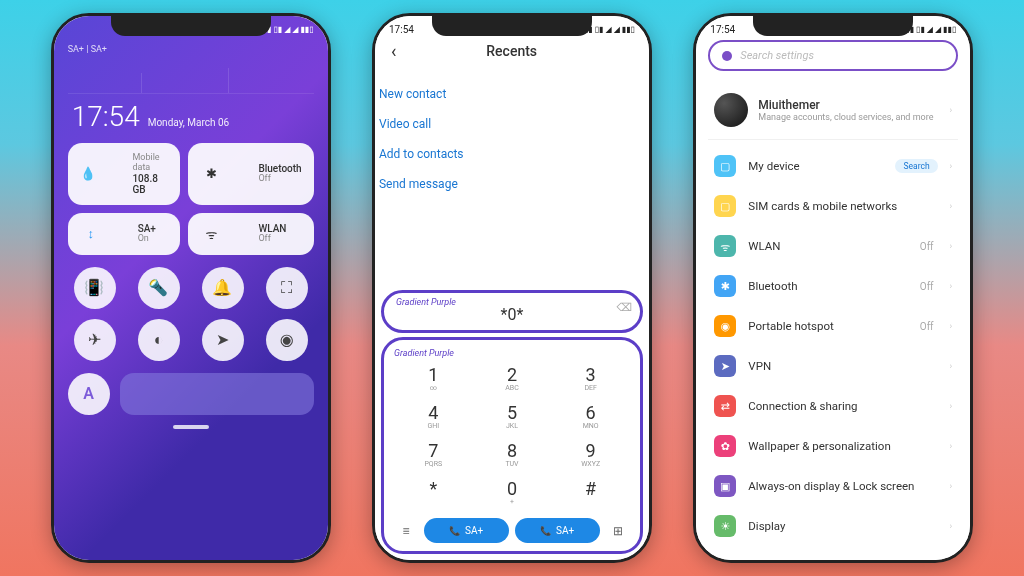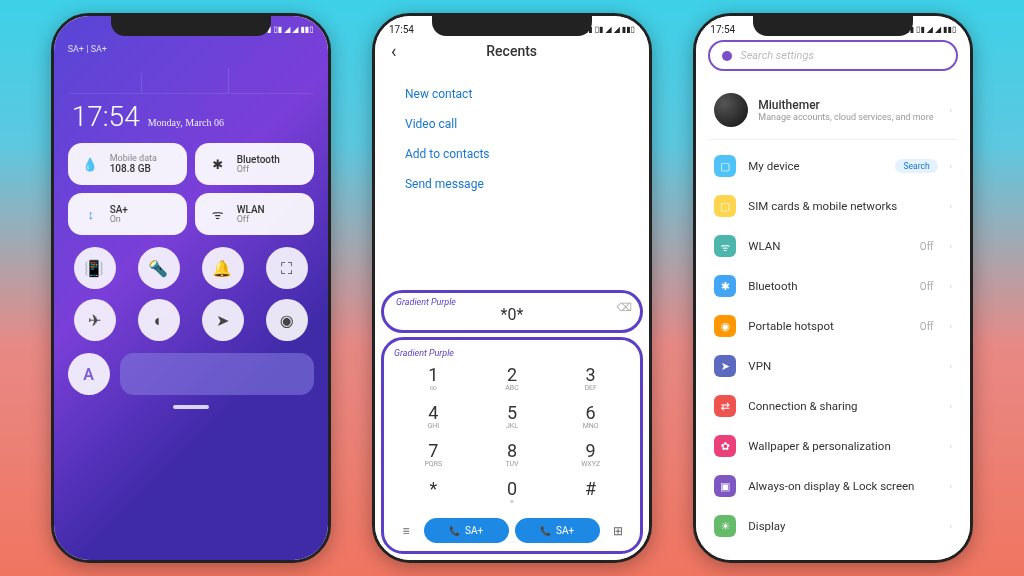--- a/index.html
+++ b/index.html
@@ -13,45 +13,45 @@
 .status-bar.dark { color:#222; }
 .status-right { display:flex; gap:3px; align-items:center; }
 .status-right span { font-size:8px; }
 
 
 .p1-bg { position:absolute; inset:0; background: linear-gradient(135deg, #5846d6 0%, #7a3fd8 40%, #3f2aa8 70%); }
 .p1-content { position:relative; padding:28px 14px 14px; color:#fff; z-index:2; }
 .p1-sim { font-size:9px; color:rgba(255,255,255,0.8); }
 .p1-time-row { display:flex; align-items:baseline; gap:8px; margin-bottom:10px; padding:0 4px; }
 .p1-time { font-size:28px; font-weight:300; }
-.p1-date { font-size:10px; opacity:0.9;font-family:Liberation Serif, serif; }
+.p1-date { font-size:10px; opacity:0.9; }
 .p1-chart { margin-bottom:6px; opacity:0.3; height:40px; border-bottom:1px solid rgba(255,255,255,0.3); position:relative; }
 .p1-chart::before, .p1-chart::after { content:''; position:absolute; bottom:0; width:1px; background:rgba(255,255,255,0.4); }
 .p1-chart::before { left:30%; height:20px; }
 .p1-chart::after { left:65%; height:25px; }
 .p1-tiles { display:grid; grid-template-columns:1fr 1fr; gap:8px; margin-bottom:12px; }
 .tile { background:rgba(255,255,255,0.92); border-radius:14px; padding:10px 12px; display:flex; align-items:center; gap:8px; color:#333; }
 .tile-icon { width:22px; height:22px; display:flex; align-items:center; justify-content:center; font-size:13px; }
 .tile-icon.blue { color:#2196f3; }
-.tile-txt { display:flex; flex-direction:column; line-height:1.1; }
+.tile-txt { display:flex; flex-direction:column; line-height:1.1;margin-left:28px; }
 .tile-title { font-size:10px; font-weight:500; }
 .tile-sub { font-size:9px; color:#888; }
 .p1-icons { display:grid; grid-template-columns:repeat(4,1fr); gap:10px; margin-bottom:12px; }
 .ico-btn { width:42px; height:42px; border-radius:50%; background:rgba(255,255,255,0.88); display:flex; align-items:center; justify-content:center; font-size:16px; color:#444; margin:0 auto; }
 .p1-bottom { display:flex; gap:10px; align-items:center; margin-bottom:10px; }
 .p1-a { width:42px; height:42px; border-radius:50%; background:rgba(255,255,255,0.88); display:flex; align-items:center; justify-content:center; color:#7c5bd9; font-weight:600; }
 .p1-slider { flex:1; height:42px; background:rgba(130,120,220,0.6); border-radius:14px; }
 .p1-handle { width:36px; height:4px; background:rgba(255,255,255,0.8); border-radius:2px; margin:10px auto 0; }
 
 
 .p2-content { position:relative; padding:24px 0 0; height:100%; background:#fff; z-index:2; display:flex; flex-direction:column; }
 .p2-head { display:flex; align-items:center; gap:12px; padding:0 16px 8px; }
 .p2-back { font-size:18px; color:#333; }
 .p2-title { flex:1; text-align:center; font-size:14px; font-weight:500; color:#333; margin-right:18px; }
-.p2-links { padding:10px 30px; }
+.p2-links { padding:10px 4px; }
 .p2-link { color:#1976d2; font-size:12px; padding:8px 0; }
 .p2-dialwrap { margin-top:auto; padding:6px; }
 .p2-card { border:3px solid #5c3ec7; border-radius:22px; padding:6px 10px 4px; margin-bottom:4px; position:relative; }
 .p2-brand { font-size:9px; color:#5c3ec7; font-style:italic; position:absolute; top:4px; left:12px; }
 .p2-number { text-align:center; font-size:16px; font-weight:400; color:#333; padding:6px 0 2px; position:relative; }
 .p2-backspace { position:absolute; right:8px; top:8px; font-size:11px; color:#aaa; }
 .p2-card2 { border:3px solid #5c3ec7; border-radius:22px; padding:8px 10px 8px; }
 .p2-keys { display:grid; grid-template-columns:repeat(3,1fr); gap:0; }
 .key { text-align:center; padding:6px 0; }
 .key-num { font-size:18px; color:#333; font-weight:400; line-height:1; }

